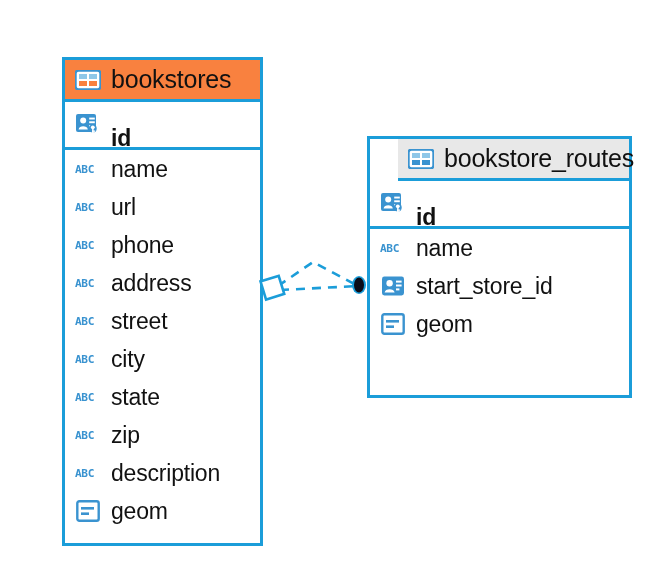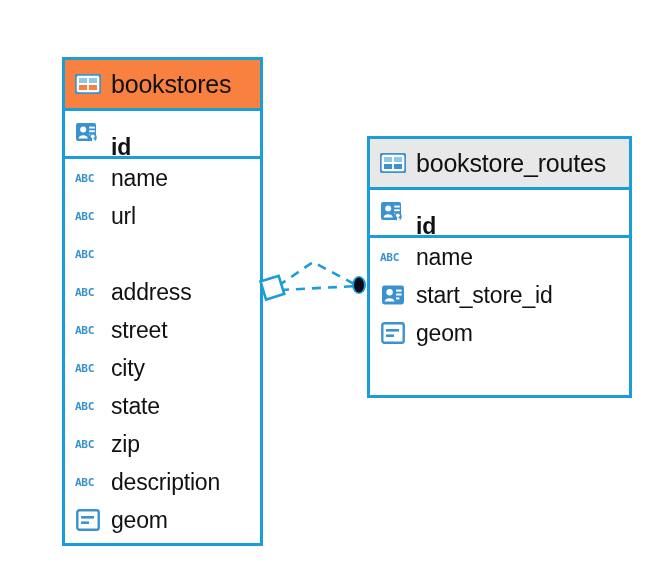--- a/index.html
+++ b/index.html
@@ -33,28 +33,28 @@
   }
   #entity-bookstore-routes {
     left: 367px;
     top: 136px;
     width: 265px;
     height: 262px;
   }
 
   .entity-header {
     box-sizing: border-box;
-    height: 51px;
+    height: 42px;
     display: flex;
     align-items: center;
     padding-left: 9px;
     border-bottom: 3px solid #1b9dd9;
   }
   .entity-header.accent-orange { background: #f9813f; }
-  .entity-header.accent-gray   { background: #e8e8e8; }
+  .entity-header.accent-gray   { background: #e8e8e8; margin-left: 28px; }
 
   .entity-title {
     font-size: 25px;
     color: #111111;
     margin-left: 9px;
     white-space: nowrap;
     letter-spacing: -0.2px;
   }
 
   .pk-section {
@@ -159,20 +159,21 @@
         </span>
         <span class="attr-label">url</span>
       </div>
 
       <div class="attr-row">
         <span class="icon-slot">
           <svg width="26" height="14" viewBox="0 0 28 14">
             <text x="0" y="11.5" font-family="'DejaVu Sans Mono', monospace" font-size="12" font-weight="bold" fill="#3a93d0" letter-spacing="-0.4">ABC</text>
           </svg>
         </span>
+        <span class="attr-label">phone</span>
       </div>
 
       <div class="attr-row">
         <span class="icon-slot">
           <svg width="26" height="14" viewBox="0 0 28 14">
             <text x="0" y="11.5" font-family="'DejaVu Sans Mono', monospace" font-size="12" font-weight="bold" fill="#3a93d0" letter-spacing="-0.4">ABC</text>
           </svg>
         </span>
         <span class="attr-label">address</span>
       </div>

